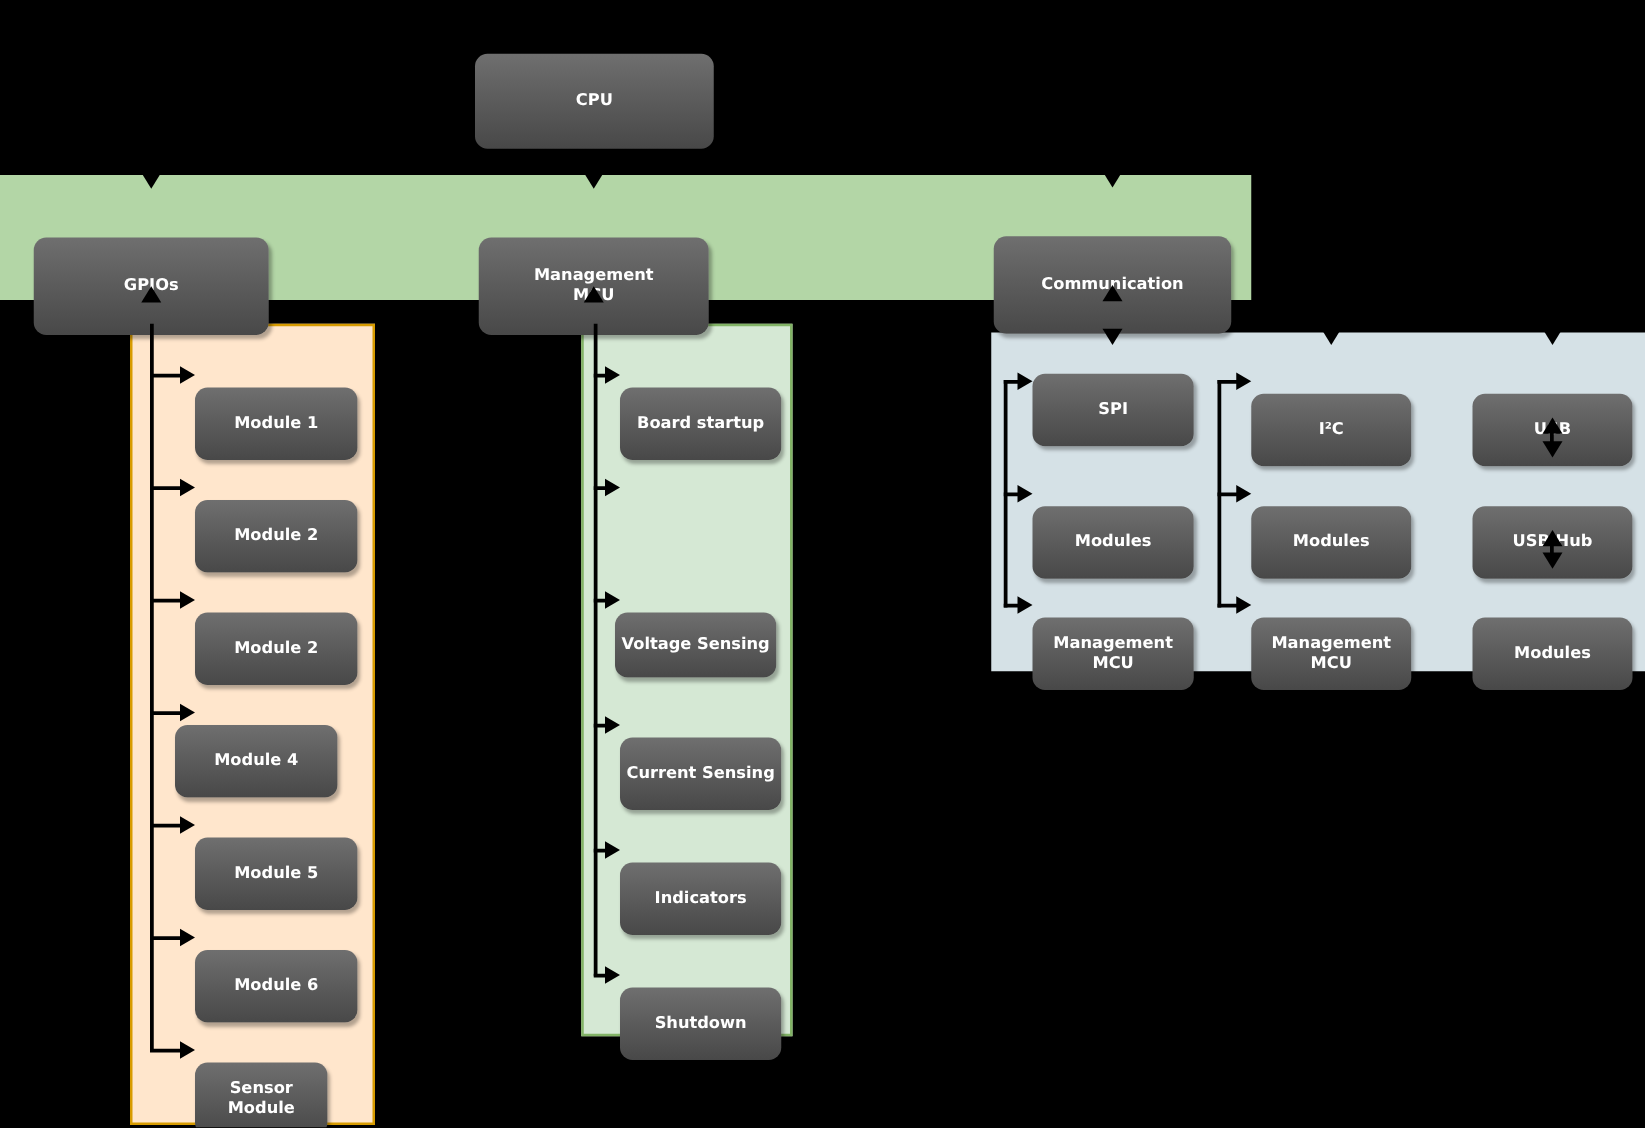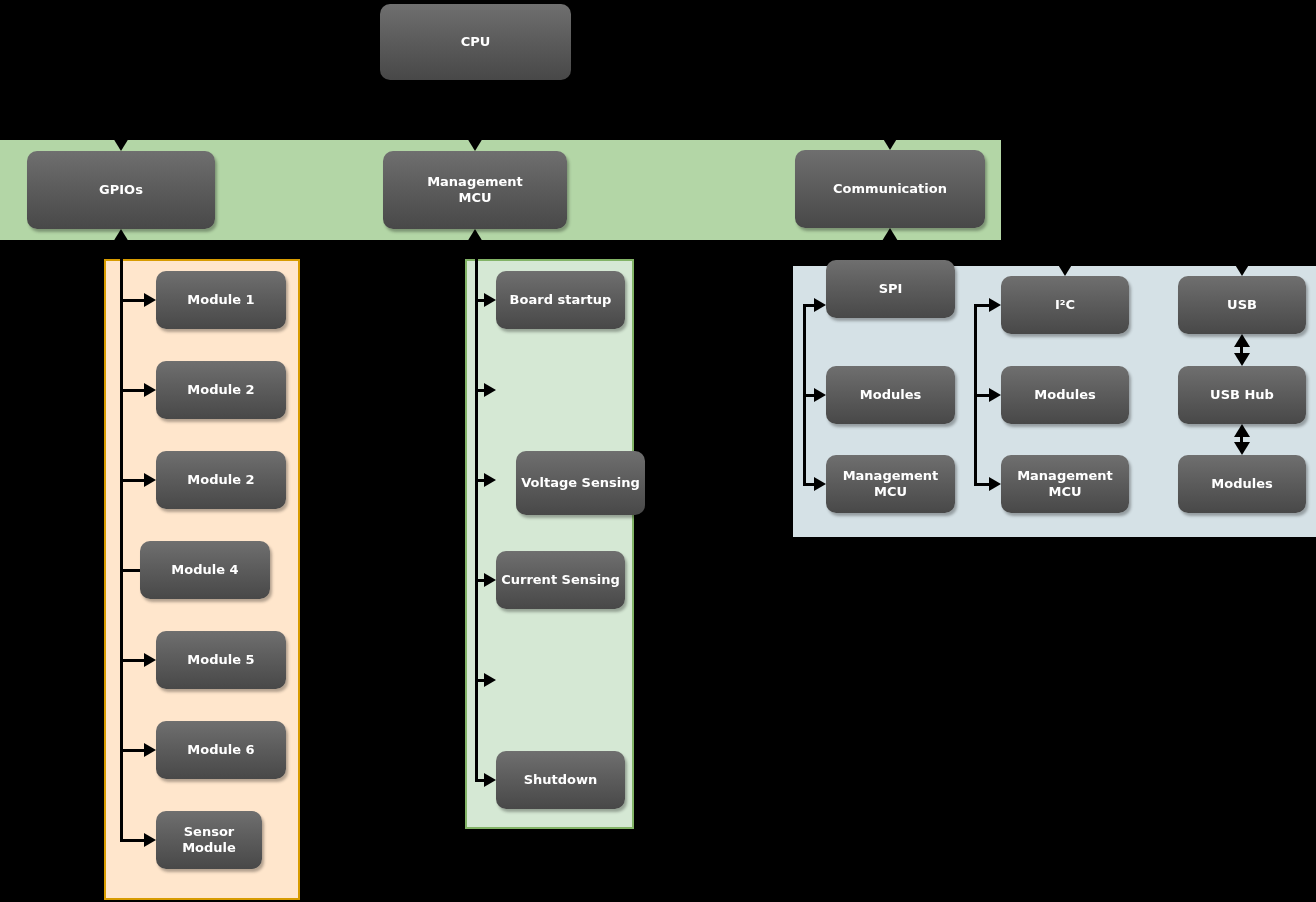--- a/index.html
+++ b/index.html
@@ -14,20 +14,21 @@
   .mcu-panel   { background:#d5e8d4; border:2px solid #82b366; }
   .comm-panel  { background:#d5e1e6; }
   .node {
     position:absolute; box-sizing:border-box;
     background:linear-gradient(180deg,#6f6f6f 0%,#5d5d5d 45%,#484848 100%);
     border-radius:10px;
     box-shadow:2px 3px 3px rgba(0,0,0,0.3);
     display:flex; align-items:center; justify-content:center;
     color:#fff; font-weight:bold; font-size:13px; text-align:center;
     line-height:1.25;
+    margin-top:39px;
   }
   .node .lbl { display:inline-block; }
   .node .lbl.wrap { max-width:112px; }
   .vline { position:absolute; width:3px; background:#000; }
   .hline { position:absolute; height:3px; background:#000; }
   .head-right { position:absolute; width:0; height:0;
     border-top:7px solid transparent; border-bottom:7px solid transparent;
     border-left:12px solid #000; }
   .head-down { position:absolute; width:0; height:0;
     border-left:8px solid transparent; border-right:8px solid transparent;
@@ -116,25 +117,28 @@
   <div class="hline" style="left:475px;top:579px;width:12px"></div>
   <div class="head-right" style="left:484px;top:573px"></div>
   <div class="hline" style="left:475px;top:679px;width:12px"></div>
   <div class="head-right" style="left:484px;top:673px"></div>
   <div class="hline" style="left:475px;top:779px;width:12px"></div>
   <div class="head-right" style="left:484px;top:773px"></div>
 
   <div class="node" style="left:496px;top:271px;width:129px;height:58px">
     <span class="lbl">Board startup</span>
   </div>
-  <div class="node" style="left:516px;top:451px;width:129px;height:64px">
+  <div class="node" style="left:492px;top:451px;width:129px;height:52px">
     <span class="lbl">Voltage Sensing</span>
   </div>
   <div class="node" style="left:496px;top:551px;width:129px;height:58px">
     <span class="lbl">Current Sensing</span>
+  </div>
+  <div class="node" style="left:496px;top:651px;width:129px;height:58px">
+    <span class="lbl">Indicators</span>
   </div>
   <div class="node" style="left:496px;top:751px;width:129px;height:58px">
     <span class="lbl">Shutdown</span>
   </div>
 
   <div class="head-down" style="left:882px;top:263px"></div>
   <div class="head-down" style="left:1057px;top:263px"></div>
   <div class="head-down" style="left:1234px;top:263px"></div>
 
   <div class="vline" style="left:803px;top:304px;height:182px"></div>

